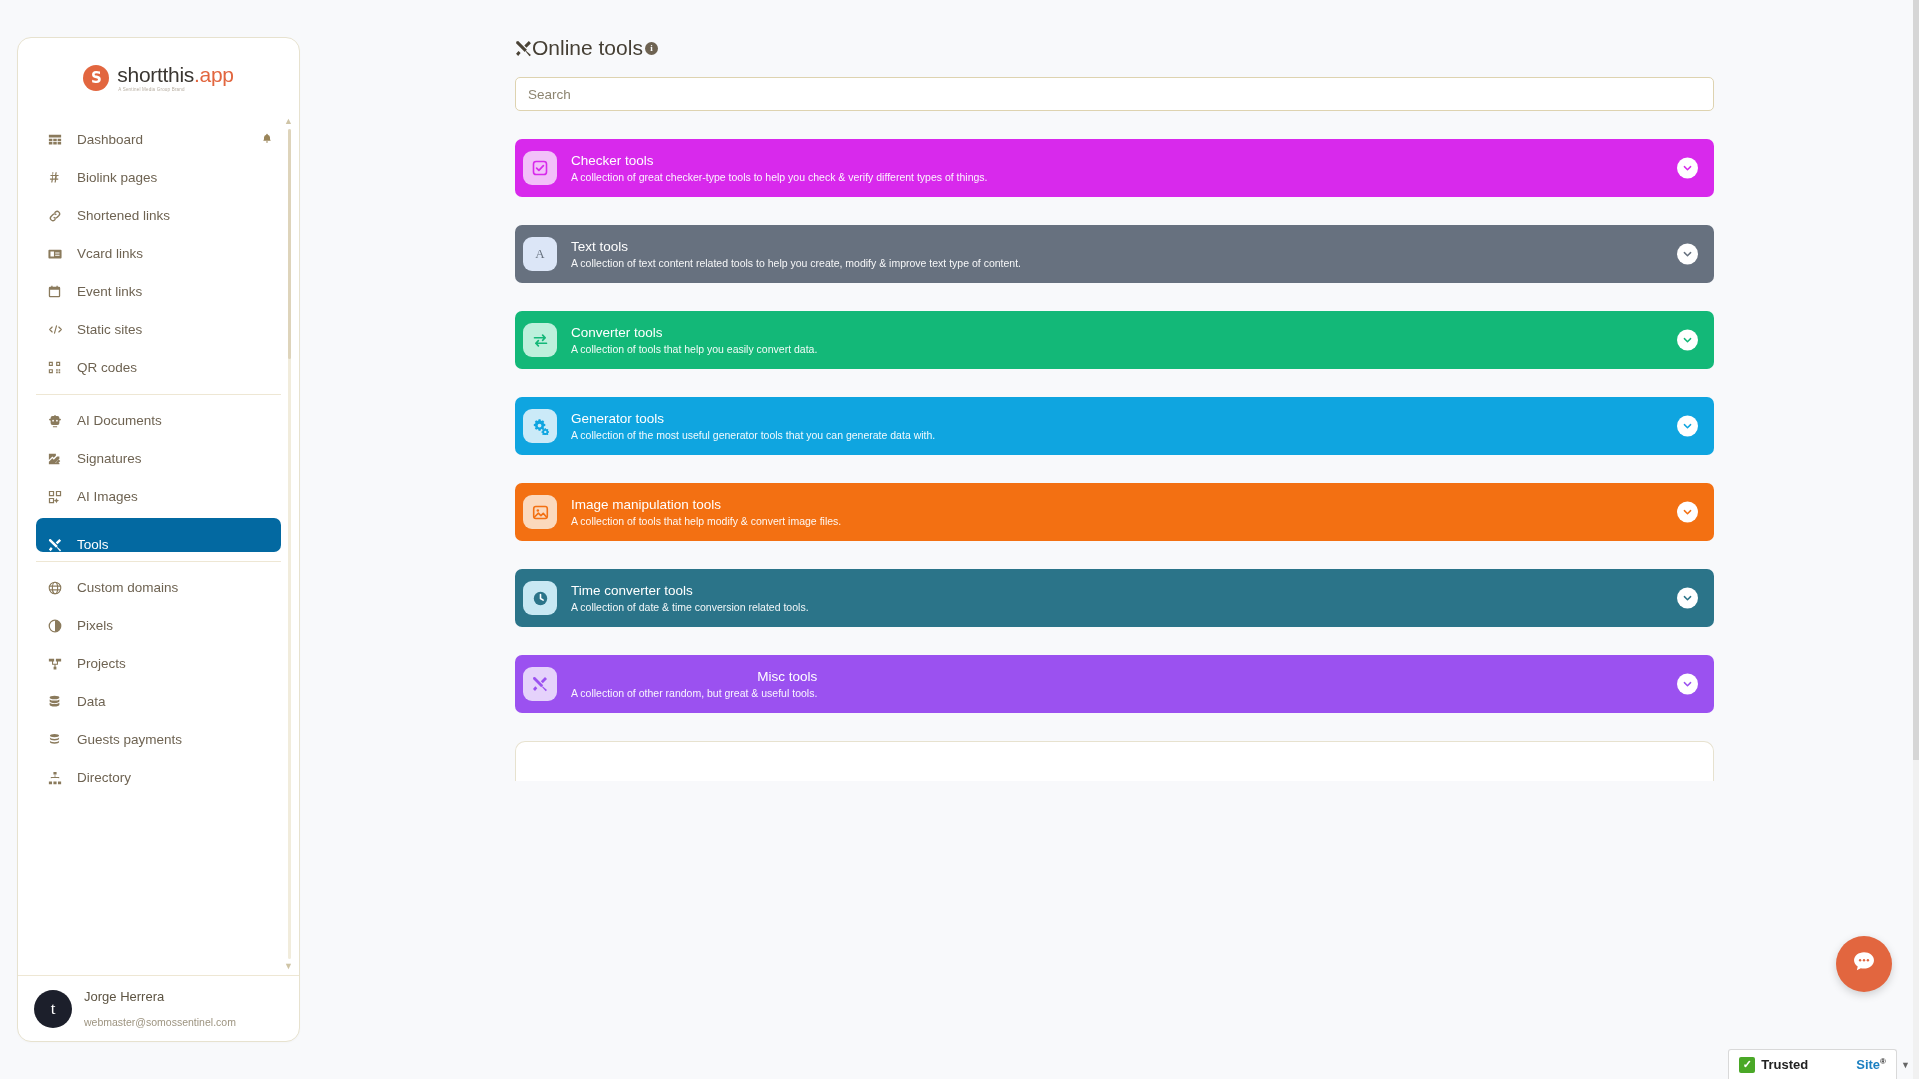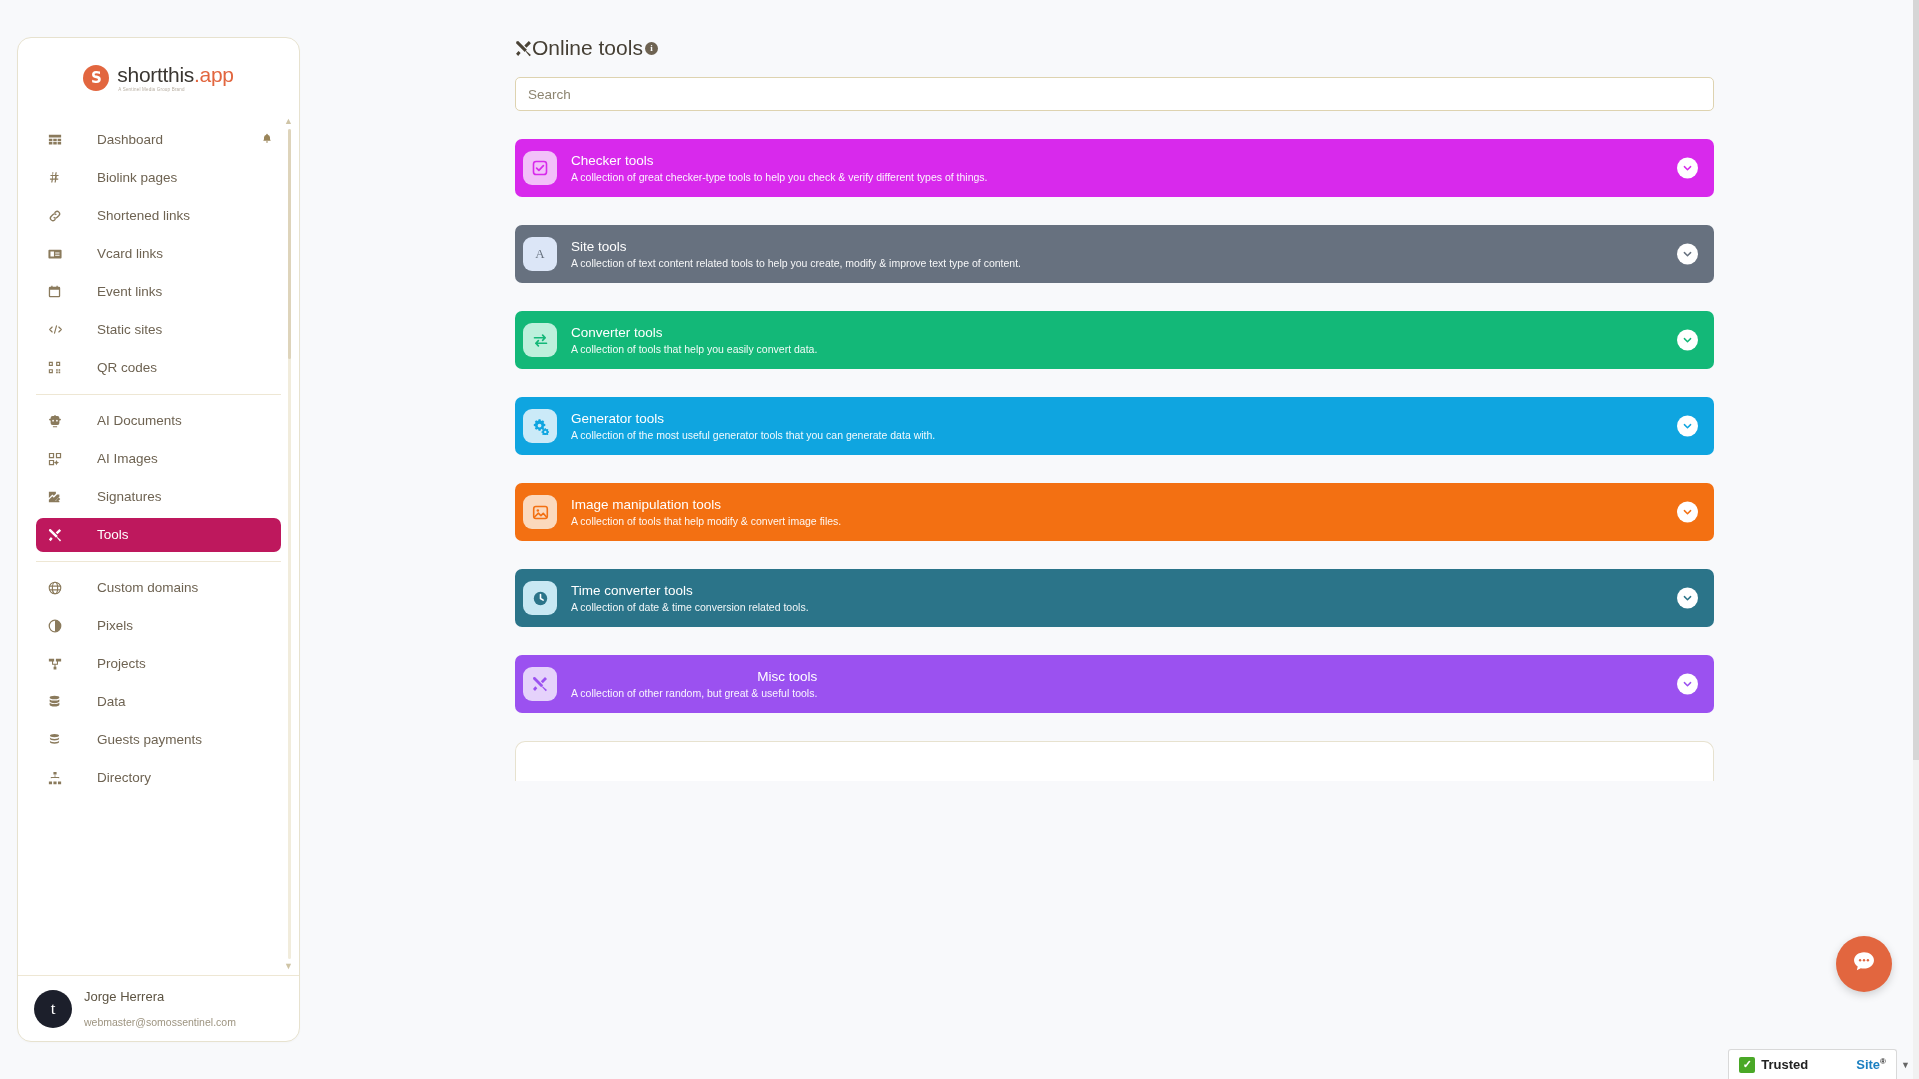--- a/index.html
+++ b/index.html
@@ -45,24 +45,24 @@
     flex: 1; position: relative; overflow: hidden;
     padding: 0 0 6px 0;
   }
   .nav-list { padding: 6px 0 0 0; }
   .nav-item {
     display: flex; align-items: center;
     height: 34px; margin: 4px 18px;
     padding: 0 12px;
     border-radius: 7px;
     color: #6e6352; font-size: 13.5px;
-    cursor: pointer; position: relative; gap: 20px;
+    cursor: pointer; position: relative;
   }
   .nav-item.active {
-    background: #be185d; color: #ffffff;
+    background: #0369a1; color: #ffffff; align-items: flex-end;
   }
   .nav-ico {
     width: 20px; margin-right: 9px;
     display: inline-flex; align-items: center; justify-content: flex-start;
     color: #8a7a5c; font-size: 13px;
   }
   .nav-item.active .nav-ico { color: #fff; }
   .nav-ico svg { display: block; }
   .nav-badge {
     position: absolute; right: 8px; top: 50%;
@@ -313,34 +313,34 @@
           <svg width="14" height="14" viewBox="0 0 16 16" fill="currentColor">
               <path d="M7.3 1h1.4v1.4h2.1A2.2 2.2 0 0 1 13 4.6v.9h.9a.9.9 0 0 1 0 1.8H13v3.1a2.2 2.2 0 0 1-2.2 2.2H5.2A2.2 2.2 0 0 1 3 10.4V7.3h-.9a.9.9 0 0 1 0-1.8H3v-.9a2.2 2.2 0 0 1 2.2-2.2h2.1zM5.8 6.6a1 1 0 1 0 0 2 1 1 0 0 0 0-2zm4.4 0a1 1 0 1 0 0 2 1 1 0 0 0 0-2zM5.6 14h4.8v1H5.6z"></path>
             </svg>
         </span>
         <span>AI Documents</span>
       </div>
 
       <div class="nav-item">
         <span class="nav-ico">
           <svg width="14" height="14" viewBox="0 0 16 16" fill="currentColor">
-              <path d="M1 1h6v6H1zm1.4 1.4v3.2h3.2V2.4zM9 1h6v6H9zm1.4 1.4v3.2h3.2V2.4zM1 9h6v6H1zm1.4 1.4v3.2h3.2v-3.2zM9.6 9.2l1 2 2 .9-2 1-1 2-.9-2-2-1 2-.9z"></path>
-            </svg>
-        </span>
-        <span>AI Images</span>
-      </div>
-
-      <div class="nav-item">
-        <span class="nav-ico">
-          <svg width="14" height="14" viewBox="0 0 16 16" fill="currentColor">
               <path d="M1 2h8v2.2L6.6 6.6 5 5 1 9V2zm0 9.2 4-4 1.6 1.6L10.4 5H13v2.7l-4.8 4.8H13V14H1z"></path>
               <path d="M12.3 8.6 14 10.3l-3 3H9.3v-1.7z"></path>
             </svg>
         </span>
         <span>Signatures</span>
+      </div>
+
+      <div class="nav-item">
+        <span class="nav-ico">
+          <svg width="14" height="14" viewBox="0 0 16 16" fill="currentColor">
+              <path d="M1 1h6v6H1zm1.4 1.4v3.2h3.2V2.4zM9 1h6v6H9zm1.4 1.4v3.2h3.2V2.4zM1 9h6v6H1zm1.4 1.4v3.2h3.2v-3.2zM9.6 9.2l1 2 2 .9-2 1-1 2-.9-2-2-1 2-.9z"></path>
+            </svg>
+        </span>
+        <span>AI Images</span>
       </div>
 
       <div class="nav-item active">
         <span class="nav-ico">
           <svg width="14" height="14" viewBox="0 0 16 16" fill="currentColor">
               <path d="M1.3 1.3 3 1l8.2 8.2-2 2L1 3zM13 1l2 2-4.2 4.2-2-2zM3.3 10.3l2 2L3 15l-2-2z"></path>
               <path d="M10.6 10.3 15 14l-1.3 1.3-3.7-4.4z"></path>
             </svg>
         </span>
         <span>Tools</span>
@@ -457,21 +457,21 @@
           </svg>
         </div>
       </div>
       <div class="tool-card" style="background: rgb(103, 113, 127);">
         <div class="card-ico" style="background:#dce6f7">
           <svg width="16" height="16" viewBox="0 0 16 16">
             <text x="8" y="12.4" text-anchor="middle" font-family="Liberation Serif, serif" font-size="13" fill="#67717f">A</text>
           </svg>
         </div>
         <div class="card-text">
-          <div class="card-title">Site tools</div>
+          <div class="card-title">Text tools</div>
           <div class="card-desc">A collection of text content related tools to help you create, modify &amp; improve text type of content.</div>
         </div>
         <div class="card-chevron">
           <svg width="11" height="11" viewBox="0 0 16 16" fill="none" stroke="#67717f" stroke-width="2.1" stroke-linecap="round" stroke-linejoin="round">
             <path d="M3.5 6 8 10.5 12.5 6"></path>
           </svg>
         </div>
       </div>
       <div class="tool-card" style="background: rgb(19, 184, 120);">
         <div class="card-ico" style="background:#bdf0dc">

